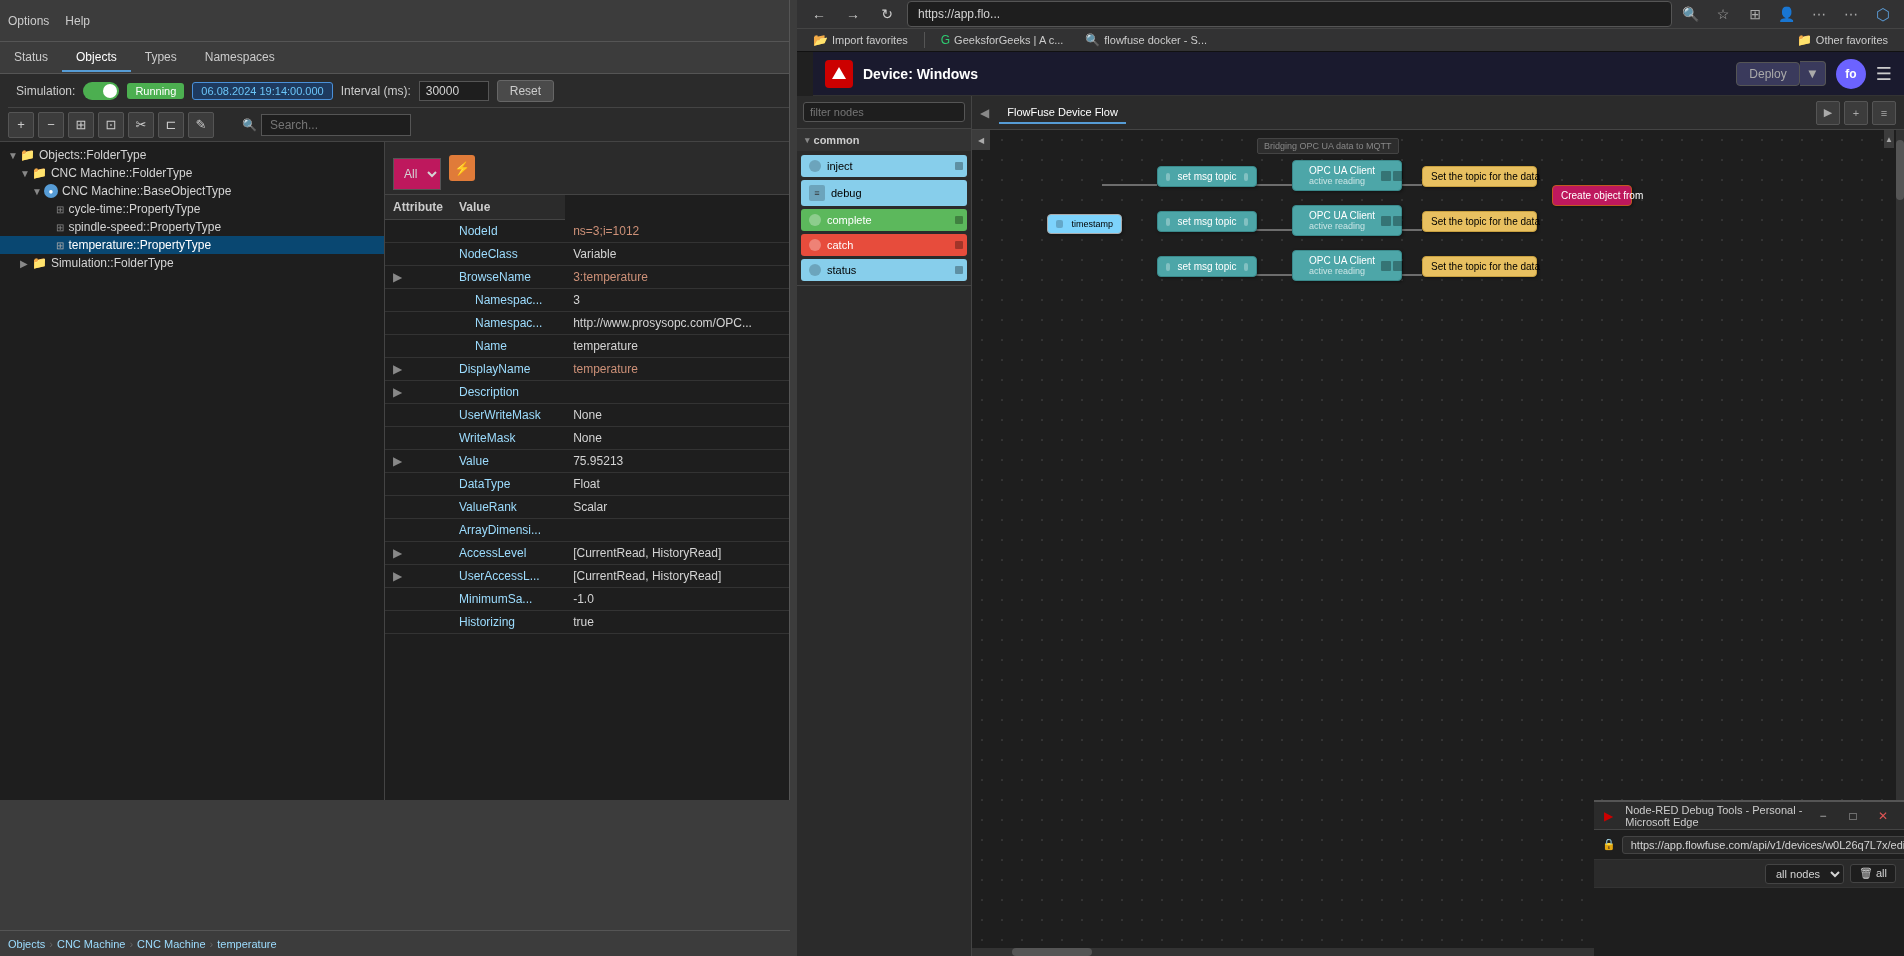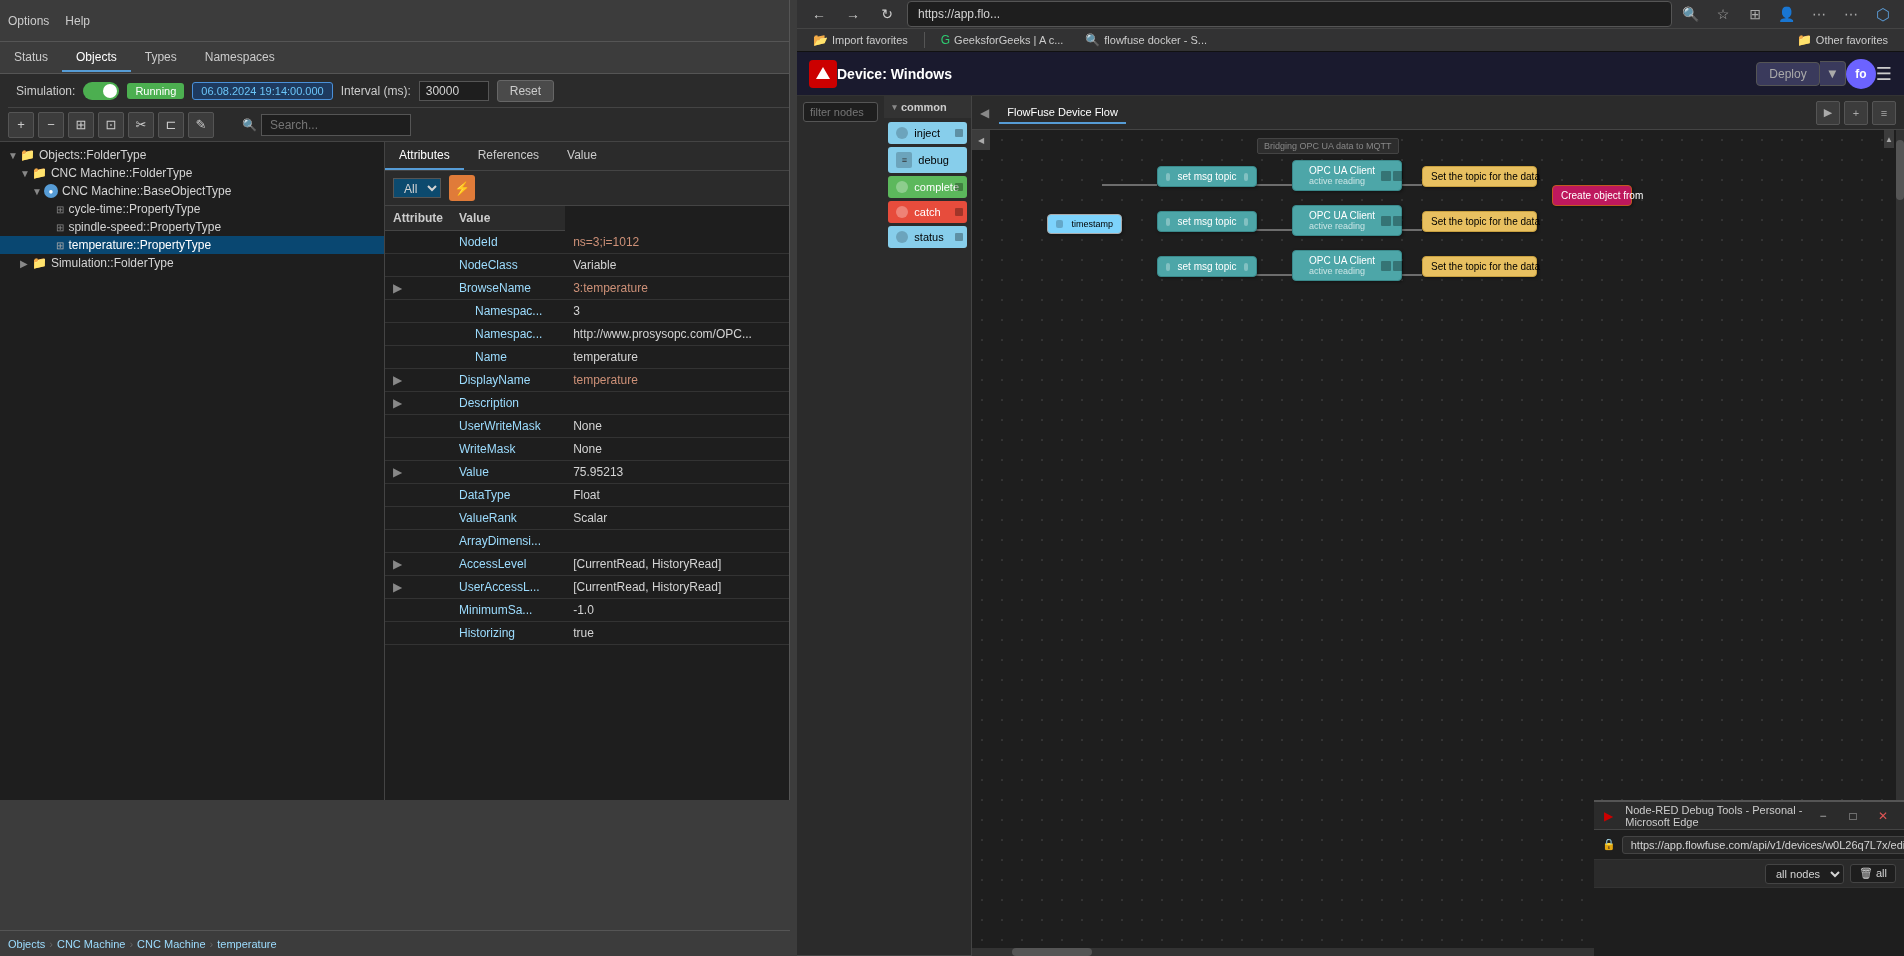--- a/index.html
+++ b/index.html
@@ -69,21 +69,21 @@
     .tree-icon-obj { color: #75bfff; margin-right: 4px; width: 14px; height: 14px; background: #75bfff; border-radius: 50%; display: inline-flex; align-items: center; justify-content: center; font-size: 8px; color: #000; }
 
     
     #attr-panel { flex: 1; display: flex; flex-direction: column; overflow: hidden; background: #1e1e1e; }
     #attr-tabs { display: flex; border-bottom: 1px solid #444; background: #2b2b2b; }
     .attr-tab { padding: 6px 14px; font-size: 12px; color: #ccc; cursor: pointer; border-bottom: 2px solid transparent; }
     .attr-tab.active { color: #fff; border-bottom: 2px solid #569cd6; }
 
     
     #filter-row { display: flex; align-items: center; padding: 4px 8px; gap: 8px; background: #2b2b2b; border-bottom: 1px solid #444; }
-    .filter-select { background: #0c4a6e; color: #d4d4d4; border: 1px solid #555; padding: 2px 6px; font-size: 12px; height: 20px; }
+    .filter-select { background: #be185d; color: #d4d4d4; border: 1px solid #555; padding: 2px 6px; font-size: 12px; height: 32px; margin-top: 12px; }
     .filter-icon-btn { width: 26px; height: 26px; background: #e07b39; border: none; border-radius: 3px; display: flex; align-items: center; justify-content: center; cursor: pointer; color: #fff; font-size: 13px; }
 
     
     #attr-table { flex: 1; overflow-y: auto; }
     table { width: 100%; border-collapse: collapse; }
     thead th { background: #2b2b2b; color: #ccc; padding: 5px 8px; text-align: left; font-size: 12px; font-weight: 600; border-bottom: 1px solid #444; position: sticky; top: 0; }
     tbody tr { border-bottom: 1px solid #333; }
     tbody td { padding: 4px 8px; color: #d4d4d4; font-size: 12px; }
     td.attr-name { color: #9cdcfe; margin-left: 33px; }
     td.attr-expand { width: 16px; color: #888; cursor: pointer; }
@@ -117,35 +117,35 @@
     .bm-folder { color: #dcb67a; }
     .bm-separator { width: 1px; height: 16px; background: #555; margin: 0 2px; }
 
     
     #browser-content {
       flex: 1; display: flex; flex-direction: column; overflow: hidden; position: relative;
     }
 
     
     #ff-header {
-      height: 44px; background: #1a1a2e; display: flex; align-items: center; padding: 0 12px; border-bottom: 1px solid #333;
+      height: 44px; background: #1a1a2e; display: flex; align-items: center; padding: 0 12px; gap: 10px; border-bottom: 1px solid #333; margin-left: 16px;
     }
     .ff-logo { width: 28px; height: 28px; background: #cc0000; border-radius: 4px; display: flex; align-items: center; justify-content: center; color: #fff; font-weight: bold; font-size: 14px; }
     .ff-title { color: #fff; font-size: 14px; font-weight: 600; flex: 1; }
     .deploy-btn { background: #3a3a5c; color: #aaa; border: 1px solid #555; padding: 4px 12px; border-radius: 4px; font-size: 12px; cursor: pointer; display: flex; align-items: center; gap: 4px; }
     .deploy-dropdown { background: #3a3a5c; color: #aaa; border: 1px solid #555; border-left: none; padding: 4px 6px; border-radius: 0 4px 4px 0; cursor: pointer; }
     .ff-avatar { width: 30px; height: 30px; background: #6c63ff; border-radius: 50%; display: flex; align-items: center; justify-content: center; color: #fff; font-size: 12px; font-weight: bold; }
     .ff-menu-btn { background: transparent; border: none; color: #ccc; cursor: pointer; font-size: 18px; }
 
     
     #nr-area { flex: 1; display: flex; overflow: hidden; }
 
     
     #nr-palette {
-      width: 175px; background: #2b2b2b; border-right: 1px solid #444; display: flex; flex-direction: row;
+      width: 175px; background: #2b2b2b; border-right: 1px solid #444; display: flex; flex-direction: column;
     }
     #nr-filter {
       padding: 6px; border-bottom: 1px solid #444;
     }
     .nr-filter-input {
       width: 100%; background: #1e1e1e; border: 1px solid #555; color: #d4d4d4; padding: 3px 6px; font-size: 11px; border-radius: 3px;
     }
     .palette-section { border-bottom: 1px solid #444; }
     .palette-header {
       padding: 5px 8px; background: #333; color: #ccc; font-size: 11px; font-weight: bold; cursor: pointer; display: flex; align-items: center; gap: 4px;
@@ -331,25 +331,20 @@
       <div class="tree-node">
         <span class="tree-indent" style="width:16px;"></span>
         <span class="tree-arrow">▶</span>
         <span class="tree-icon-folder">📁</span>
         <span>Simulation::FolderType</span>
       </div>
     </div>
 
     <div id="attr-panel">
 
-      <div id="attr-tabs">
-        <span class="attr-tab active">Attributes</span>
-        <span class="attr-tab">References</span>
-        <span class="attr-tab">Value</span>
-      </div>
 
       <div id="filter-row">
         <select class="filter-select">
           <option>All</option>
         </select>
         <button class="filter-icon-btn" style="background:#e07b39;">⚡</button>
       </div>
 
       <div id="attr-table">
         <table>

